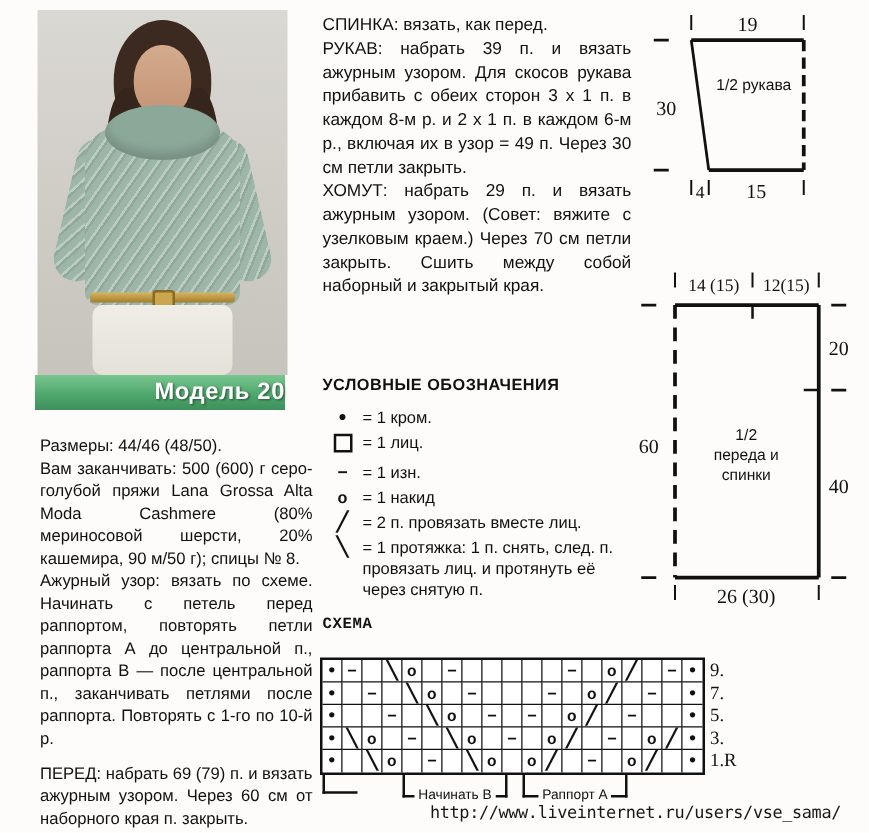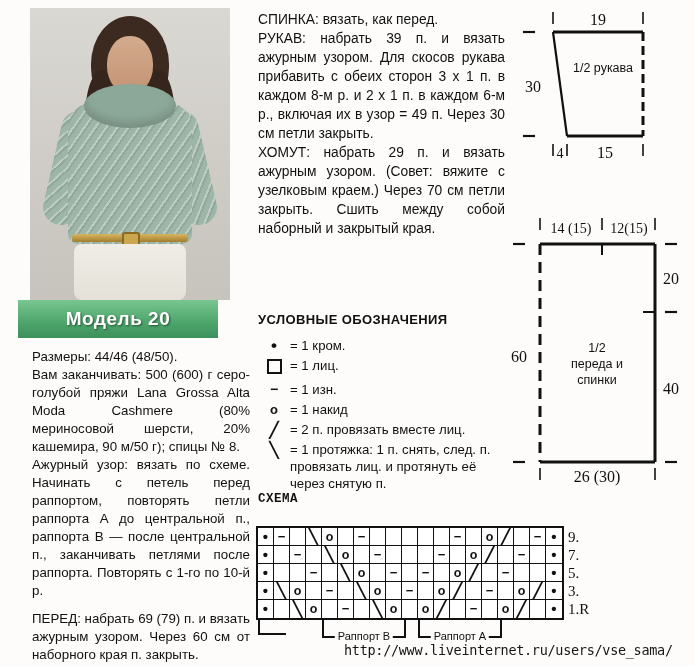--- a/index.html
+++ b/index.html
@@ -26,38 +26,38 @@
   .torso{position:absolute;left:38px;top:94px;width:124px;height:142px;
          border-radius:26px 26px 10px 10px;}
   .belt{position:absolute;left:42px;top:226px;width:116px;height:8px;border-radius:3px;
         background:linear-gradient(180deg,#d9b55f,#a37d2d);}
   .buckle{position:absolute;left:92px;top:224px;width:14px;height:12px;border:2px solid #8a6a25;
           border-radius:3px;background:#caa64f;}
   .skirt{position:absolute;left:44px;top:236px;width:112px;height:56px;border-radius:8px;
          background:linear-gradient(180deg,#efede5,#e3e1d8);}
 
   
-  .banner{position:absolute;left:18px;top:300px;width:200px;height:38px;
+  .banner{position:absolute;left:28px;top:300px;width:200px;height:28px;
           background:linear-gradient(180deg,#79c68f 0%,#4ca56b 60%,#3d905b 100%);
-          display:flex;align-items:center;justify-content:center;}
+          display:flex;align-items:center;justify-content:flex-end;}
   .banner span{color:#fff;font-size:19px;font-weight:bold;letter-spacing:.5px;
                text-shadow:1px 1px 2px rgba(0,0,0,.5);}
 
   
   .col-left{position:absolute;left:32px;top:348px;width:218px;
             font-size:13.3px;line-height:18px;text-align:justify;}
   .col-mid{position:absolute;left:258px;top:10px;width:247px;
            font-size:13.8px;line-height:19px;text-align:justify;}
   .para{margin:0;}
   .para.gap-top{margin-top:10px;}
   .plabel{font-weight:normal;}
   .plabel.bold{font-weight:normal;}
 
   
-  .legend{position:absolute;left:258px;top:312px;width:250px;}
+  .legend{position:absolute;left:258px;top:300px;width:250px;}
   .legend-title{font-size:13px;font-weight:bold;letter-spacing:.4px;}
   .legend-items{margin-top:10px;}
   .lrow{display:flex;align-items:flex-start;margin-bottom:3px;font-size:13.2px;line-height:17px;}
   .lsym{width:32px;flex:0 0 32px;text-align:center;line-height:17px;}
   .lsym.dot{font-size:17px;font-weight:bold;}
   .lsym.dash{font-weight:bold;font-size:14px;}
   .lsym.ring{font-weight:900;font-size:13px;}
   .lsym.dec_right,.lsym.dec_left{font-size:15px;font-weight:bold;}
   .sqbox{display:inline-block;width:11px;height:11px;border:2px solid #111;margin-top:2px;}
   .ltxt{flex:1;}
@@ -310,21 +310,21 @@
       </div>
     <div id="chart-rowlabels">
         <div class="rowlabel" style="top: 36px;">9.</div>
         <div class="rowlabel" style="top: 54px;">7.</div>
         <div class="rowlabel" style="top: 72px;">5.</div>
         <div class="rowlabel" style="top: 90px;">3.</div>
         <div class="rowlabel" style="top: 108px;">1.R</div>
       </div>
     <div class="lconn"></div>
     <div class="bracket" style="left:66px;width:80px">
-      <span class="blabel">Раппорт В</span>
+      <span class="blabel">Начинать В</span>
     </div>
     <div class="bracket" style="left:162px;width:80px">
       <span class="blabel">Раппорт А</span>
     </div>
   </div>
 
   <div class="watermark">http://www.liveinternet.ru/users/vse_sama/</div>
 
 </div>
 

